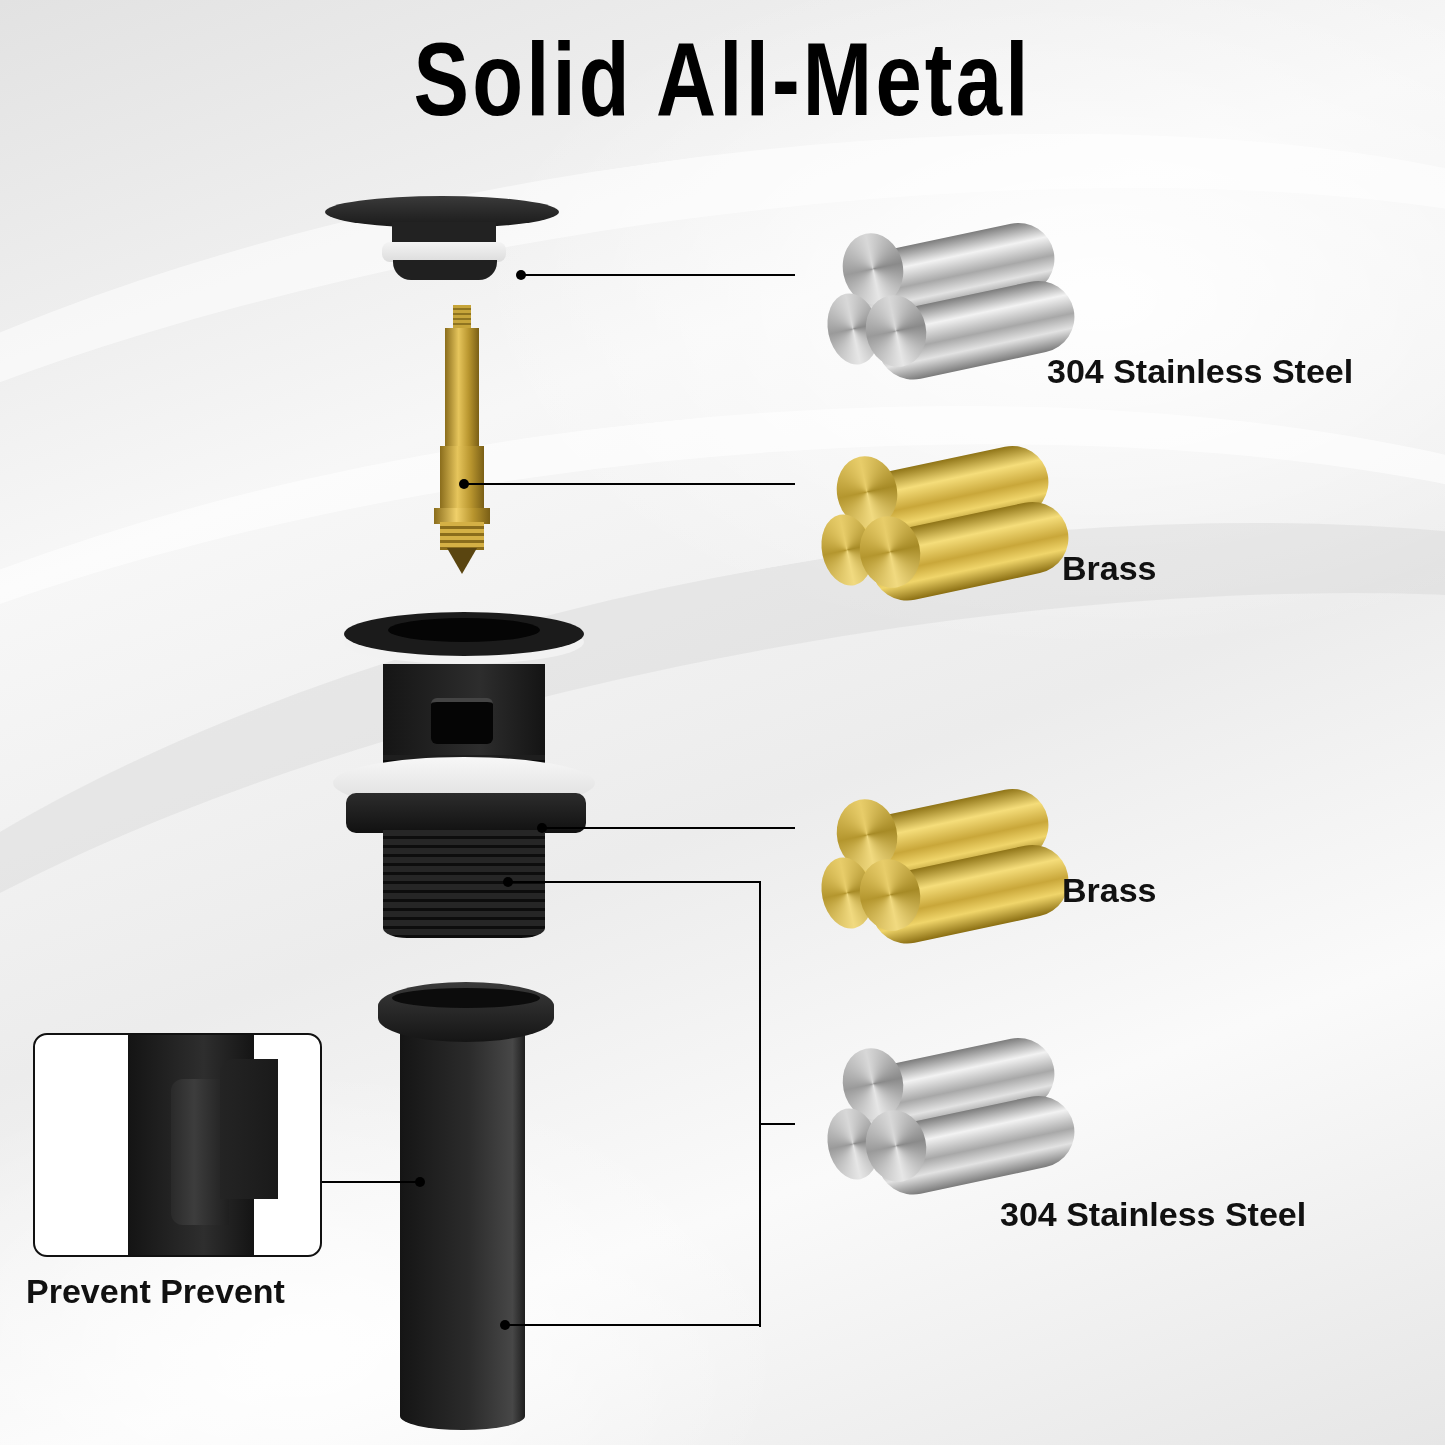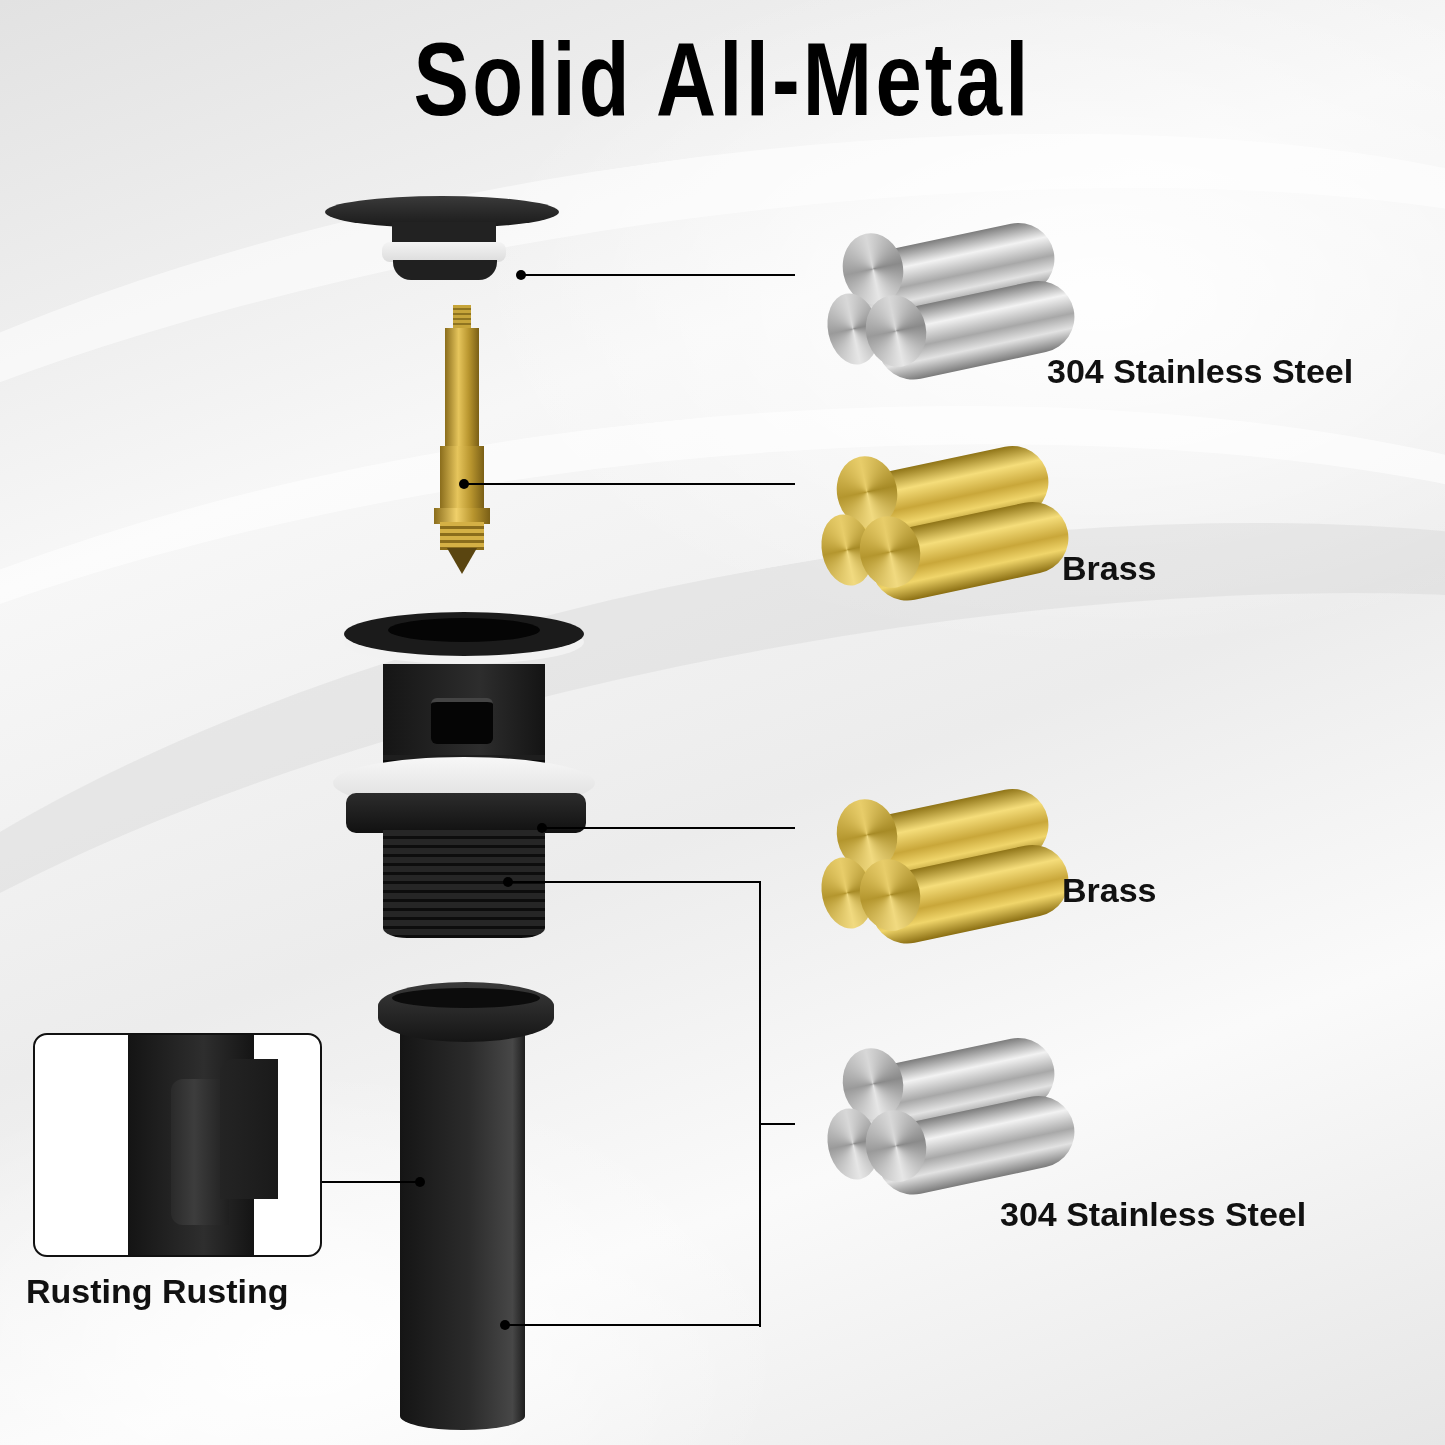--- a/index.html
+++ b/index.html
@@ -154,21 +154,21 @@
 <div class="dot" style="left:415px; top:1177px;"></div>
 <div class="leader" style="left:320px; top:1181px; width:98px; height:2px;"></div>
 <div class="dot" style="left:500px; top:1320px;"></div>
 <div class="leader" style="left:505px; top:1324px; width:256px; height:2px;"></div>
 
 <div class="inset">
   <div class="inset-pipe"></div>
   <div class="inset-recess"></div>
   <div class="inset-clip"></div>
 </div>
-<div class="label" style="left:26px; top:1272px;">Rusting Rusting</div>
+<div class="label" style="left:26px; top:1272px;">Prevent Prevent</div>
 
 <div class="rods steel" style="left:828px; top:215px;">
   <div class="rod" style="left:30px; top:42px;"></div>
   <div class="rod-face" style="left:15px; top:18px;"></div>
   <div class="rod" style="left:50px; top:100px;"></div>
   <div class="rod-face" style="left:0px; top:78px; width:50px;"></div>
   <div class="rod-face" style="left:38px; top:80px;"></div>
 </div>
 <div class="label" style="left:1047px; top:352px;">304 Stainless Steel</div>
 

